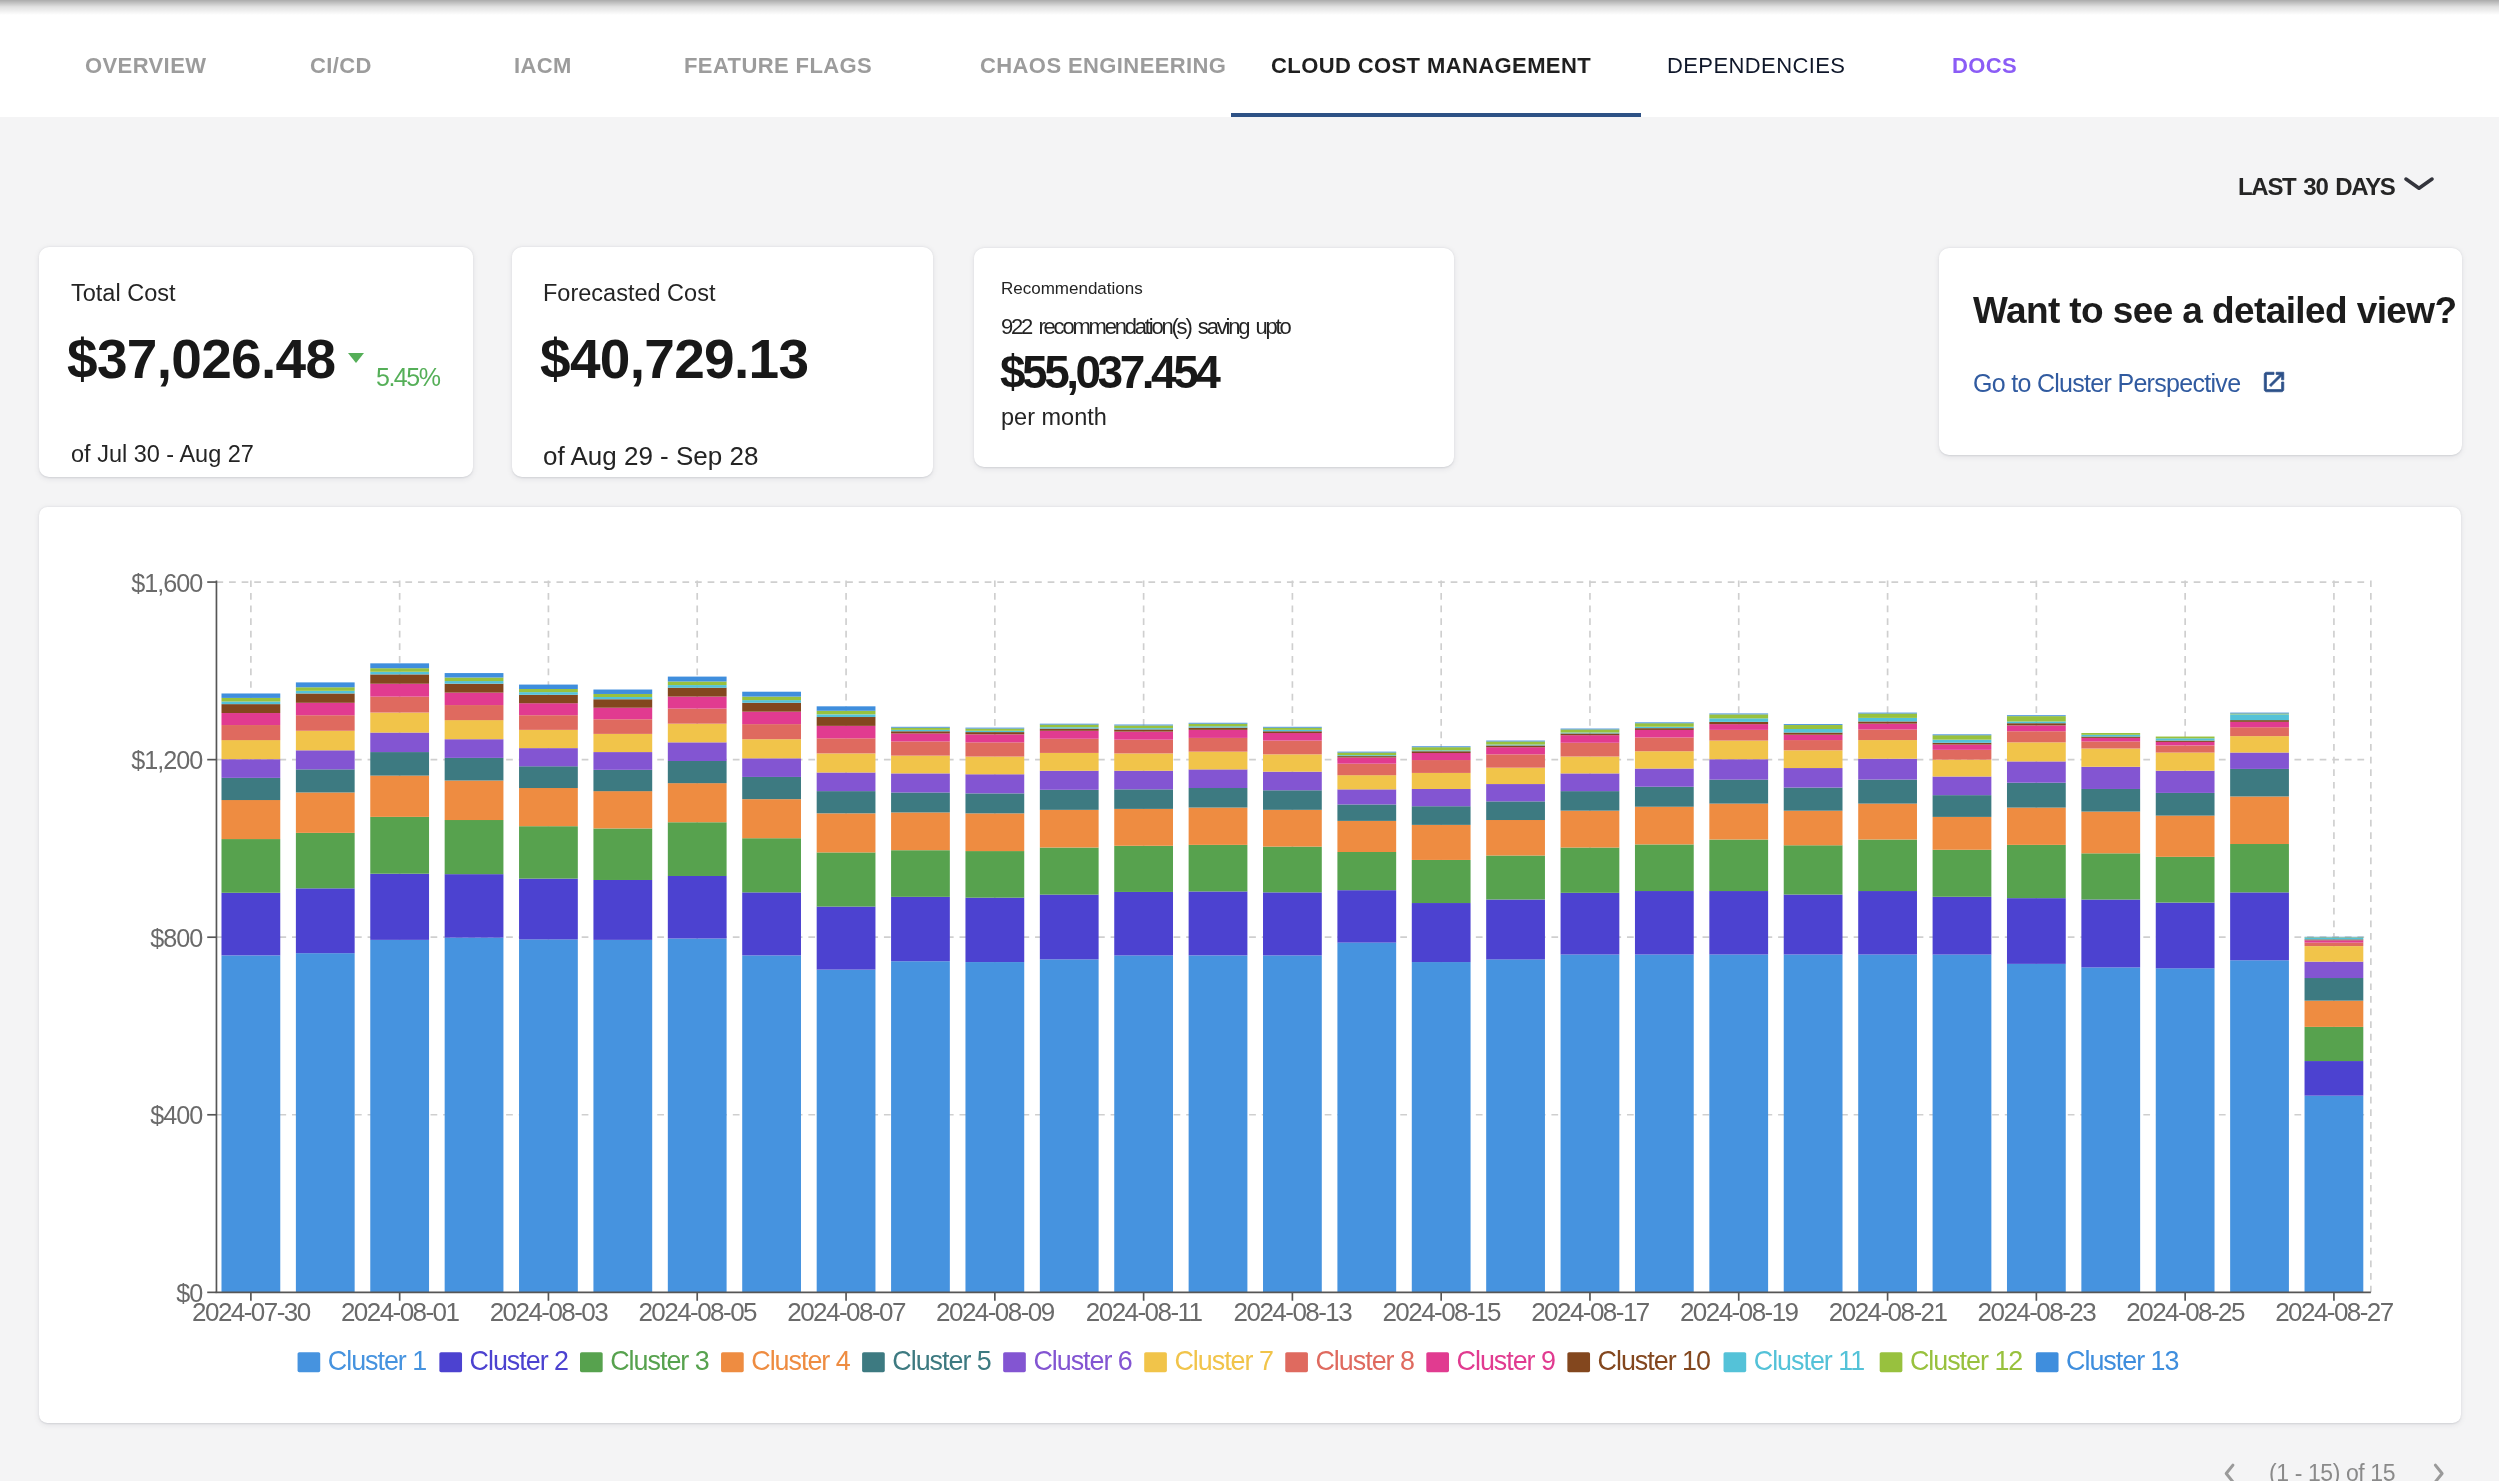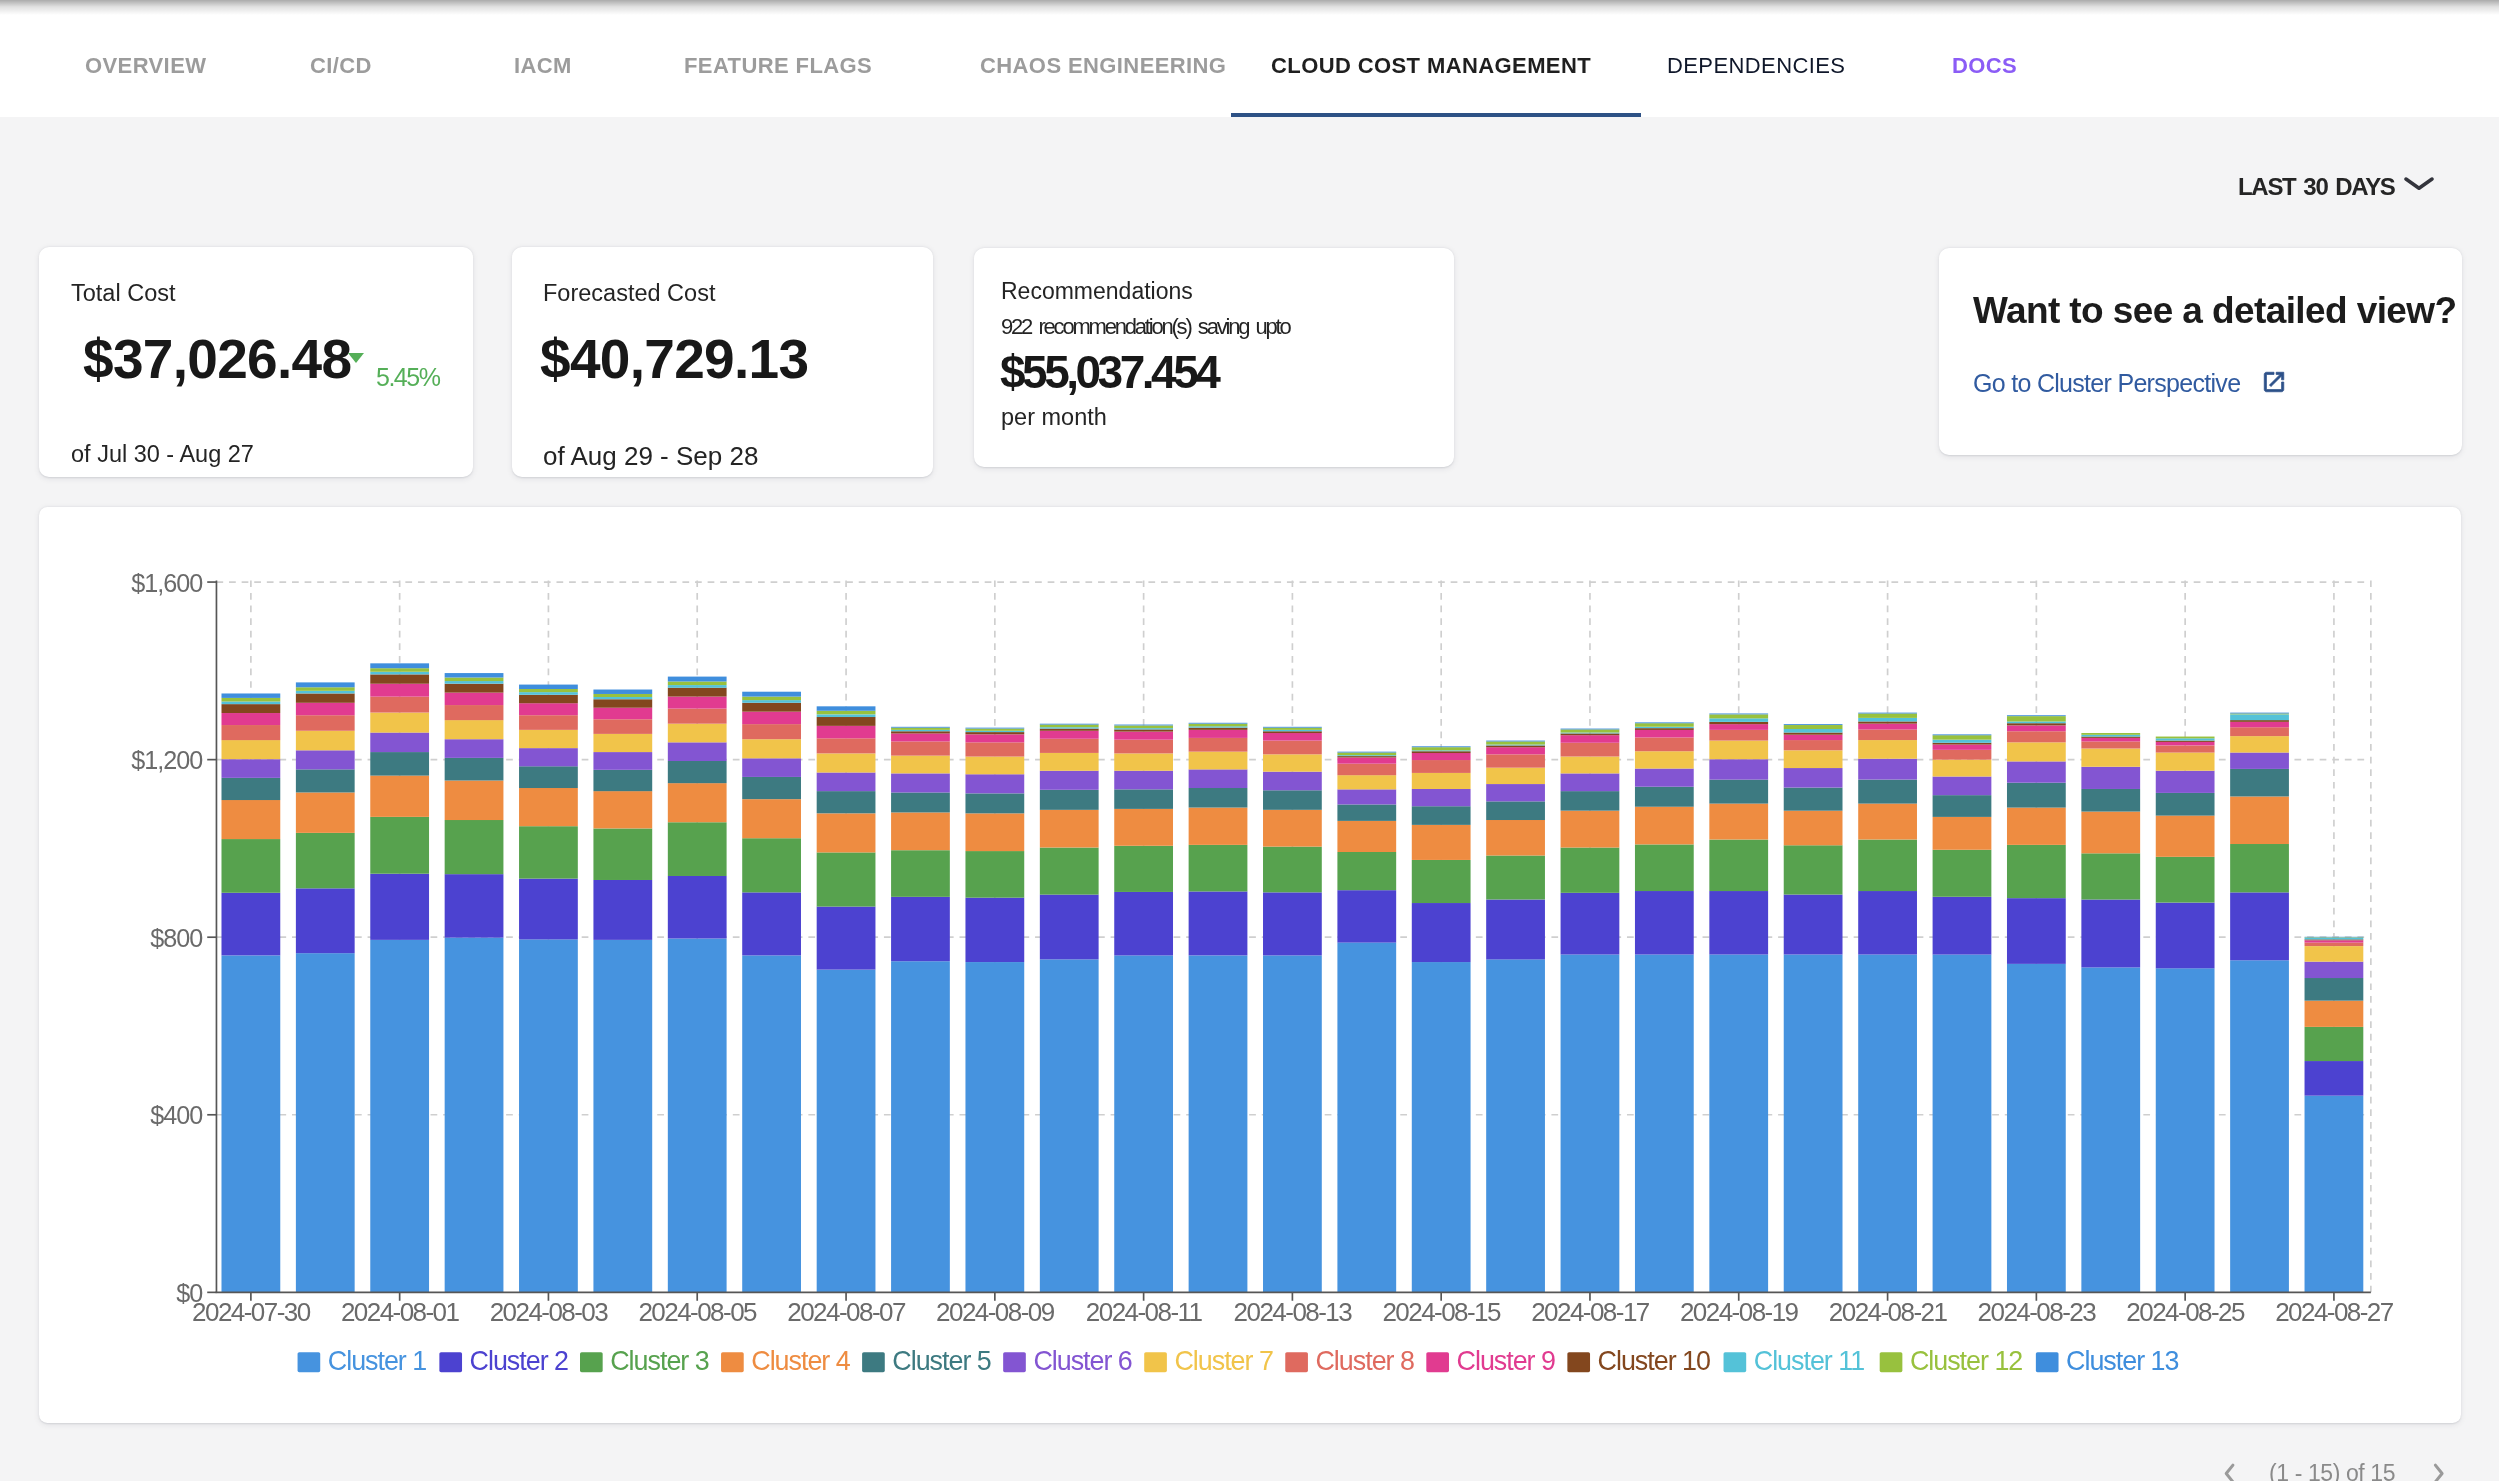--- a/index.html
+++ b/index.html
@@ -23,30 +23,30 @@
 <svg style="position:absolute;left:2403px;top:176px;" width="32" height="17" viewBox="0 0 38 20">
     <path d="M3.5 3.5 L19 14.5 L34.5 3.5" stroke="#33343c" stroke-width="4.2" fill="none" stroke-linecap="round" stroke-linejoin="round"></path>
   </svg>
 
 <div class="card" style="left:39px;top:247px;width:434px;height:230px;"></div>
 <div class="card" style="left:512px;top:247px;width:421px;height:230px;"></div>
 <div class="card" style="left:974px;top:248px;width:480px;height:219px;"></div>
 <div class="card" style="left:1939px;top:248px;width:523px;height:207px;"></div>
 
 <div style="position:absolute;left:71px;top:282px;font-size:23.5px;font-weight:400;color:#242424;letter-spacing:0px;line-height:1;white-space:nowrap;">Total Cost</div>
-<div style="position:absolute;left:67px;top:332px;font-size:55px;font-weight:700;color:#181818;letter-spacing:-0.7px;line-height:1;white-space:nowrap;margin-left:16px;">$37,026.48</div>
+<div style="position:absolute;left:67px;top:332px;font-size:55px;font-weight:700;color:#181818;letter-spacing:-0.7px;line-height:1;white-space:nowrap;">$37,026.48</div>
 <div style="position:absolute;left:348px;top:353px;width:0;height:0;border-left:8.4px solid transparent;border-right:8.4px solid transparent;border-top:10px solid #55af58;"></div>
 <div style="position:absolute;left:376px;top:345px;font-size:25px;font-weight:400;color:#55af58;letter-spacing:-1.5px;line-height:1;white-space:nowrap;margin-top:20px;">5.45%</div>
 <div style="position:absolute;left:71px;top:443px;font-size:23.5px;font-weight:400;color:#242424;letter-spacing:0px;line-height:1;white-space:nowrap;">of Jul 30 - Aug 27</div>
 
 <div style="position:absolute;left:543px;top:282px;font-size:23.5px;font-weight:400;color:#242424;letter-spacing:0px;line-height:1;white-space:nowrap;">Forecasted Cost</div>
 <div style="position:absolute;left:540px;top:332px;font-size:55px;font-weight:700;color:#181818;letter-spacing:-0.7px;line-height:1;white-space:nowrap;">$40,729.13</div>
 <div style="position:absolute;left:543px;top:443px;font-size:26px;font-weight:400;color:#242424;letter-spacing:0px;line-height:1;white-space:nowrap;">of Aug 29 - Sep 28</div>
 
-<div style="position:absolute;left:1001px;top:280px;font-size:23px;font-weight:400;color:#242424;letter-spacing:0px;line-height:1;white-space:nowrap;">Recommendations</div>
+<div style="position:absolute;left:1001px;top:280px;font-size:17px;font-weight:400;color:#242424;letter-spacing:0px;line-height:1;white-space:nowrap;">Recommendations</div>
 <div style="position:absolute;left:1001px;top:316px;font-size:22px;font-weight:400;color:#242424;letter-spacing:-2.2px;line-height:1;white-space:nowrap;word-spacing:3.4px;">922 recommendation(s) saving upto</div>
 <div style="position:absolute;left:1000px;top:349px;font-size:46px;font-weight:700;color:#181818;letter-spacing:-3.5px;line-height:1;white-space:nowrap;">$55,037.454</div>
 <div style="position:absolute;left:1001px;top:406px;font-size:23.5px;font-weight:400;color:#242424;letter-spacing:0px;line-height:1;white-space:nowrap;">per month</div>
 
 <div style="position:absolute;left:1973px;top:292px;font-size:37px;font-weight:700;color:#1c1c1c;letter-spacing:-0.6px;line-height:1;white-space:nowrap;">Want to see a detailed view?</div>
 <div style="position:absolute;left:1973px;top:371px;font-size:25px;font-weight:400;color:#315ba0;letter-spacing:-0.7px;line-height:1;white-space:nowrap;">Go to Cluster Perspective</div>
 <svg style="position:absolute;left:2261px;top:369px;" width="26" height="26" viewBox="0 0 24 24">
     <path fill="#2d5189" stroke="#2d5189" stroke-width="0.7" d="M19 19H5V5h7V3H5c-1.11 0-2 .9-2 2v14c0 1.1.89 2 2 2h14c1.1 0 2-.9 2-2v-7h-2v7zM14 3v2h3.59l-9.83 9.83 1.41 1.41L19 6.41V10h2V3h-7z"></path>
   </svg>
 

